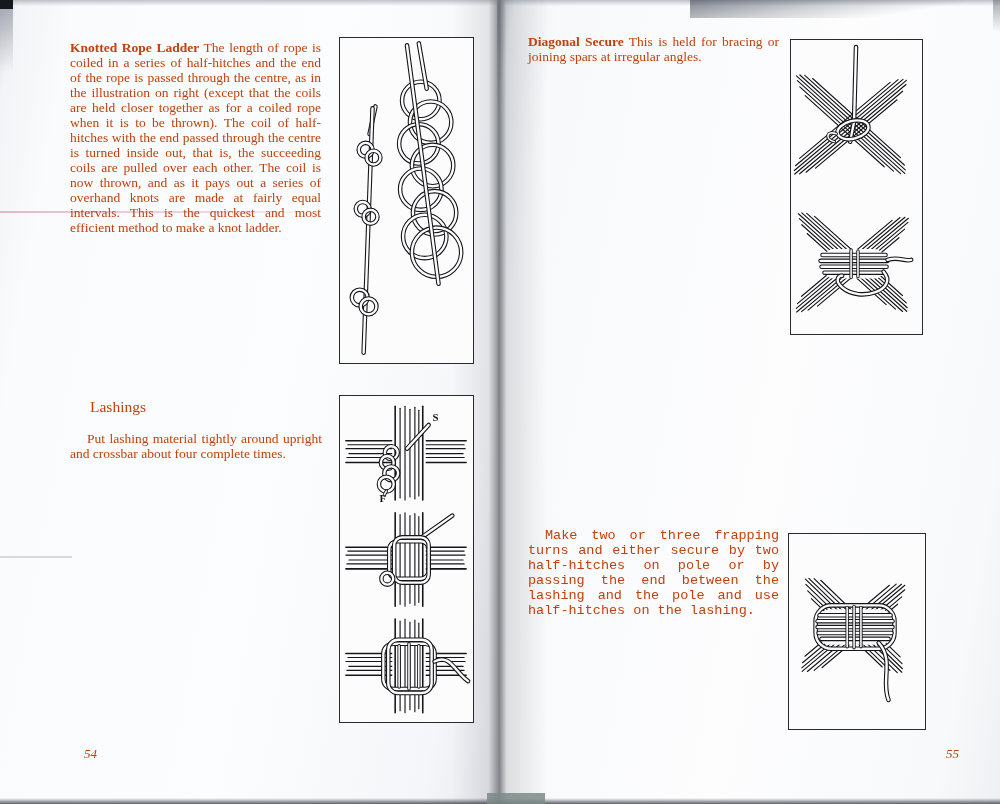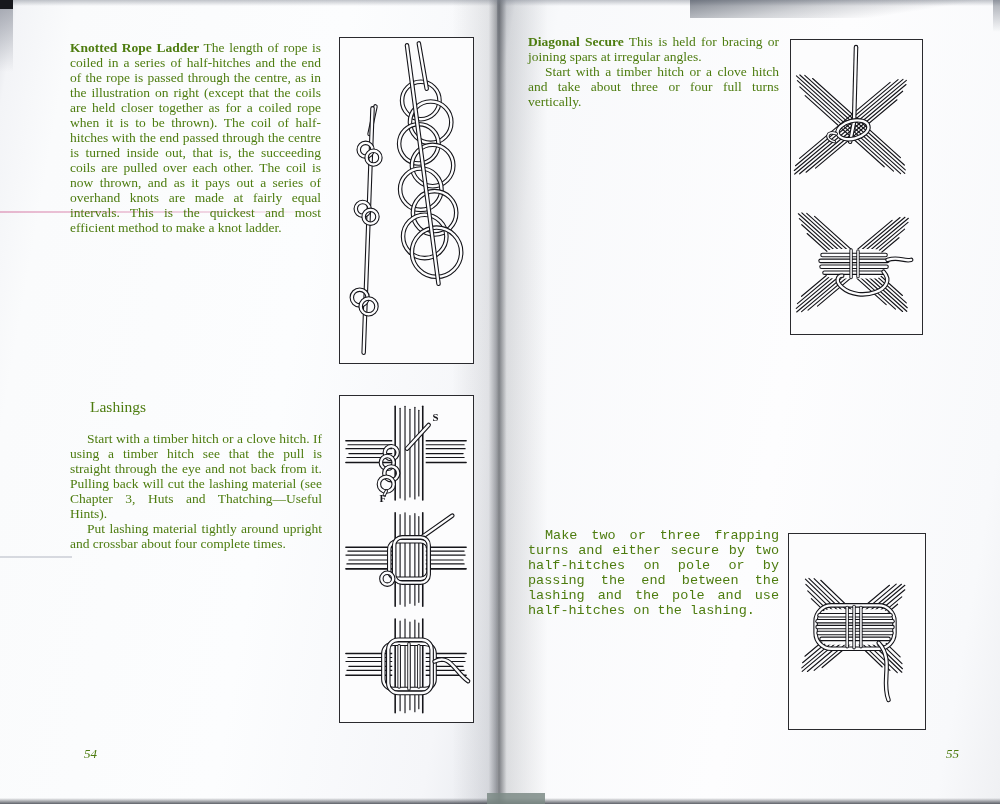--- a/index.html
+++ b/index.html
@@ -1,17 +1,17 @@
 <!DOCTYPE html>
 <html><head>
 <meta charset="utf-8">
 <style>
   html,body{margin:0;padding:0;background:#d7d9de;}
   .photo{position:relative;width:1000px;height:804px;overflow:hidden;background:#f6f7f9;
-         font-family:"Liberation Serif",serif;color:#4d7c0f;}
+         font-family:"Liberation Serif",serif;color:#c2410c;}
   .page-left{position:absolute;left:0;top:0;width:497px;height:804px;
     background:linear-gradient(100deg,#dfe1e6 0%,#f3f4f7 3%,#fafbfc 12%,#fcfdfe 55%,#f5f6f9 88%,#e7e9ee 100%);}
   .page-right{position:absolute;left:497px;top:0;width:503px;height:804px;
     background:linear-gradient(100deg,#c9ccd3 0%,#eef0f3 3%,#f8f9fb 10%,#fdfdfe 55%,#f8f9fb 90%,#eff0f3 100%);}
   .gutter{position:absolute;left:452px;top:0;width:96px;height:804px;pointer-events:none;
     background:linear-gradient(to right,rgba(40,44,52,0) 0%,rgba(40,44,52,.10) 38%,rgba(40,44,52,.40) 46%,rgba(25,29,36,.55) 49%,rgba(40,44,52,.14) 57%,rgba(40,44,52,0) 100%);}
   .top-edge{position:absolute;left:0;top:0;width:1000px;height:6px;
     background:linear-gradient(to bottom,rgba(120,126,138,.45),rgba(120,126,138,0));}
   .top-right-wedge{position:absolute;left:690px;top:0;width:310px;height:18px;
     background:linear-gradient(171deg,rgba(78,85,98,.7) 0%,rgba(78,85,98,.25) 40%,rgba(78,85,98,0) 70%);}
@@ -71,29 +71,27 @@
   <div class="scan-line-pink"></div>
   <div class="scan-line-gray"></div>
 
   <div class="col" style="left:70px;top:40px;width:251px;">
     <p><b class="lead">Knotted Rope Ladder</b> <span>The length of rope is coiled in a series of half-hitches and the end of the rope is passed through the centre, as in the illustration on right (except that the coils are held closer together as for a coiled rope when it is to be thrown). The coil of half-hitches with the end passed through the centre is turned inside out, that is, the succeeding coils are pulled over each other. The coil is now thrown, and as it pays out a series of overhand knots are made at fairly equal intervals. This is the quickest and most efficient method to make a knot ladder.</span></p>
   </div>
 
   <div class="h-lashings">Lashings</div>
 
   <div class="col" style="left:70px;top:431px;width:252px;">
-    <p class="ind">Start with a timber hitch or a clove hitch. If using a timber hitch see that the pull is straight through the eye and not back from it. Pulling back will cut the lashing material (see Chapter 3, Huts and Thatching—Useful Hints).</p>
     <p class="ind">Put lashing material tightly around upright and crossbar about four complete times.</p>
   </div>
 
   <div class="pageno pn-left">54</div>
 
   <div class="col" style="left:528px;top:34px;width:251px;">
     <p><b class="lead">Diagonal Secure</b> <span>This is held for bracing or joining spars at irregular angles.</span></p>
-    <p class="ind">Start with a timber hitch or a clove hitch and take about three or four full turns vertically.</p>
   </div>
 
   <div class="col" style="left:528px;top:528px;width:251px;font-family:Liberation Mono, monospace;">
     <p class="ind">Make two or three frapping turns and either secure by two half-hitches on pole or by passing the end between the lashing and the pole and use half-hitches on the lashing.</p>
   </div>
 
   <div class="pageno pn-right">55</div>
 
   <div class="fig fig1">
     <svg viewBox="0 0 135 327">

